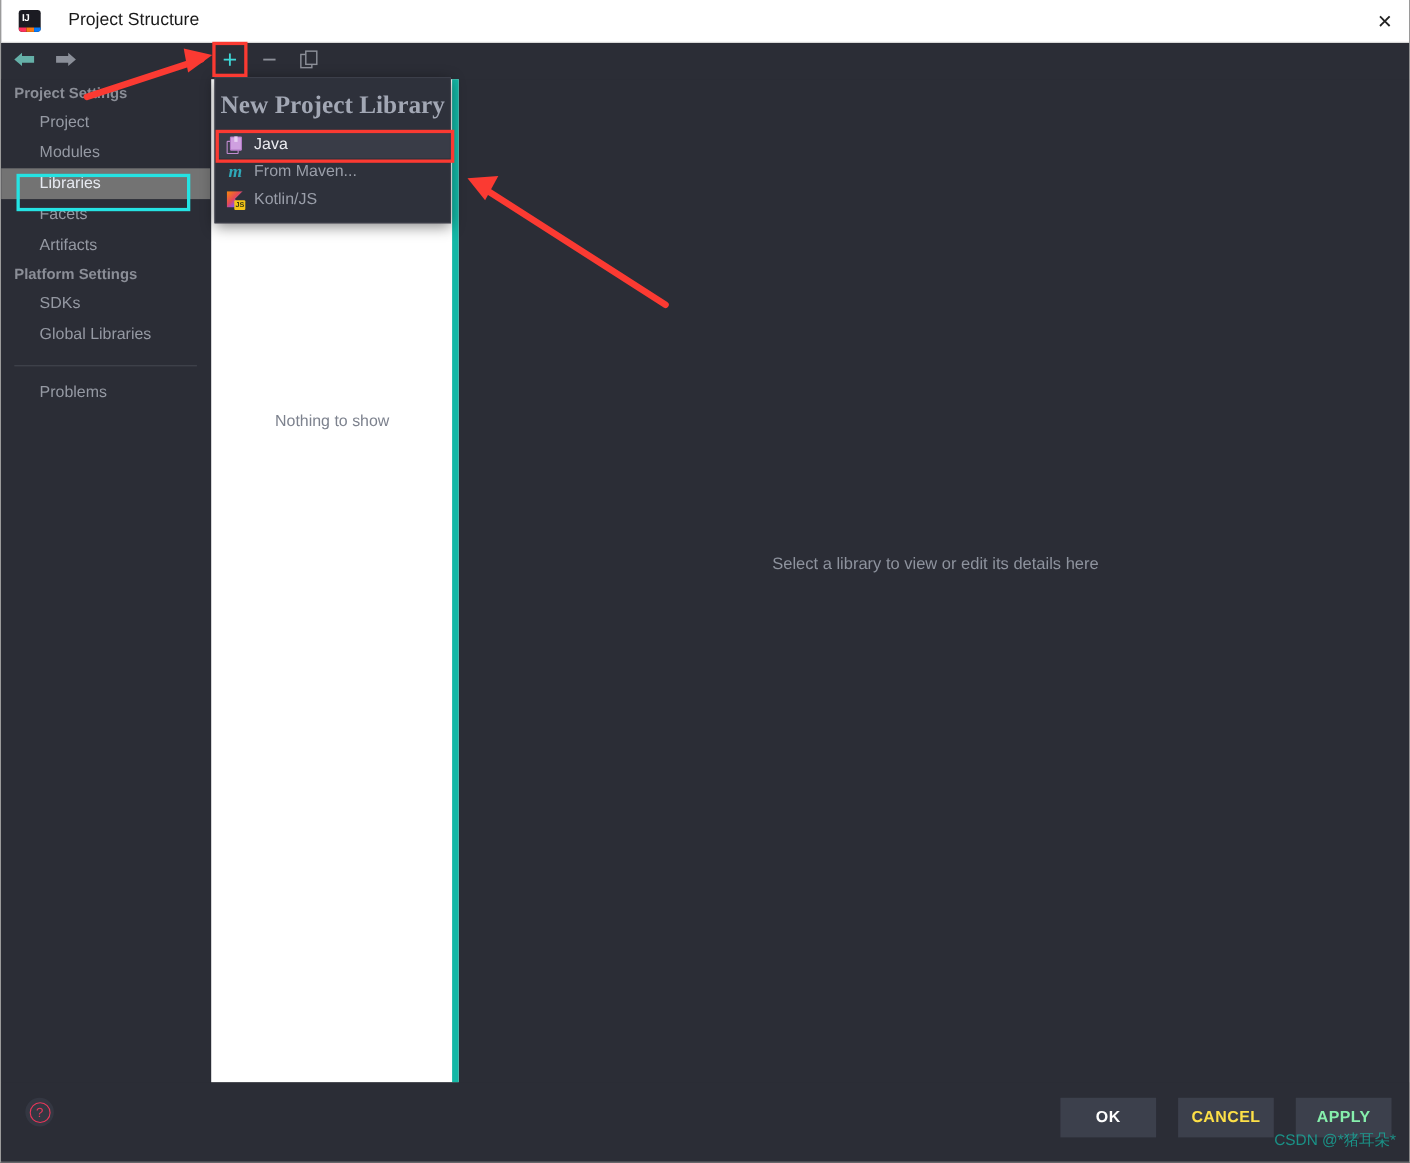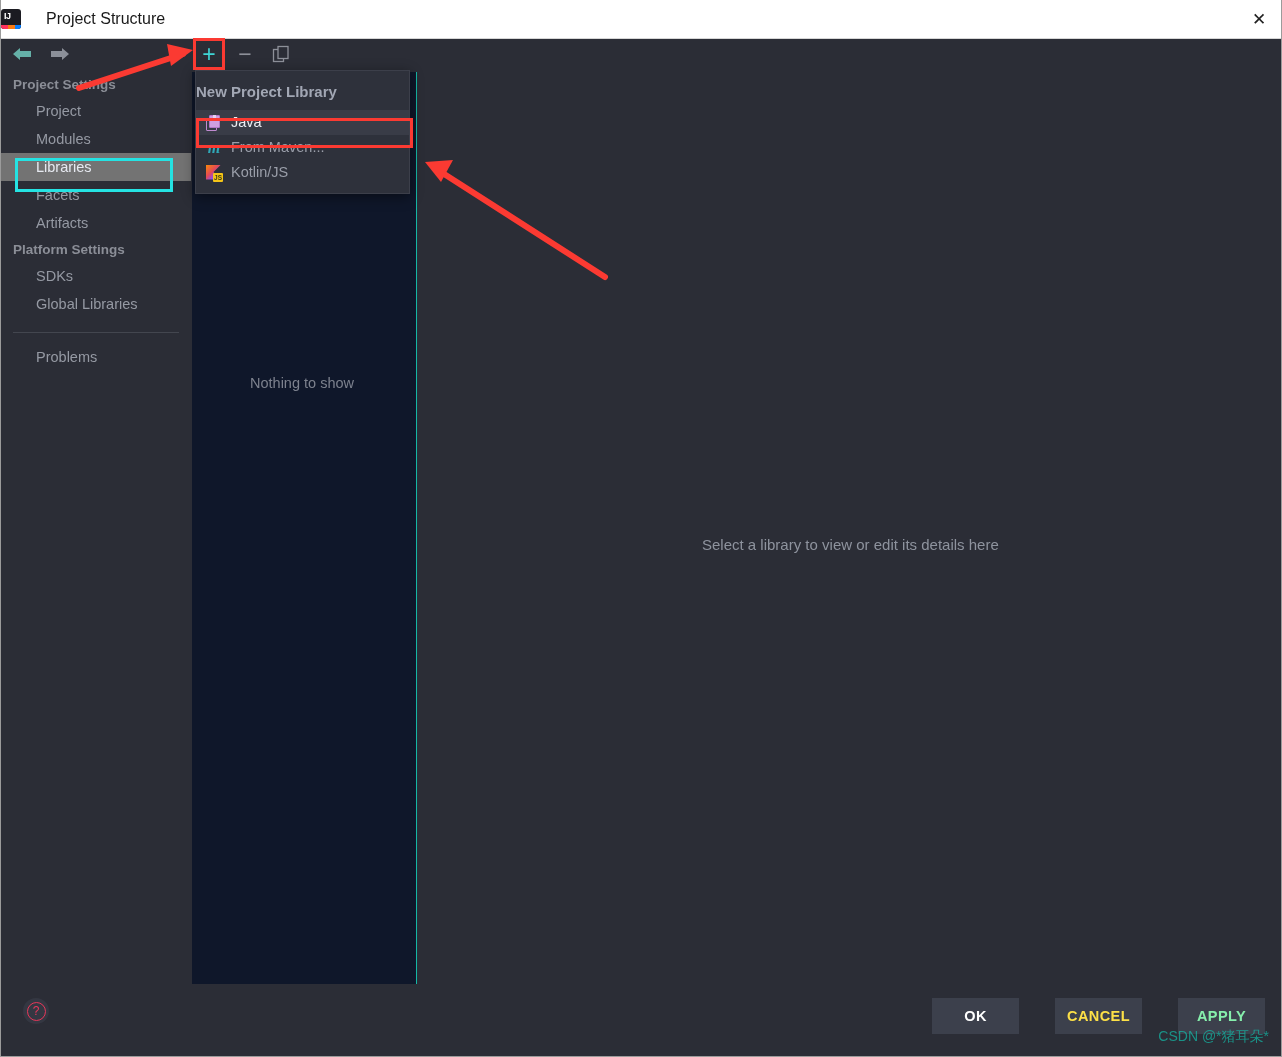--- a/index.html
+++ b/index.html
@@ -28,21 +28,21 @@
     top: 0; left: 0;
     width: 1282px;
     height: 39px;
     background: #ffffff;
     border-bottom: 1px solid #d6d6d6;
     display: flex;
     align-items: center;
   }
   .ij-icon {
     width: 20px; height: 20px;
-    margin-left: 0;
+    margin-left: 16px;
     position: relative;
     border-radius: 3px;
     background: #1b1b22;
     overflow: hidden;
     flex: 0 0 auto;
   }
   .ij-icon .ij-letters {
     position: absolute;
     top: 2px; left: 3px;
     color: #ffffff;
@@ -147,63 +147,64 @@
     background: #43464f;
     margin: 14px 12px 10px 12px;
   }
 
   
   .list-pane {
     position: absolute;
     left: 191px; top: 72px;
     width: 225px;
     height: 912px;
-    background: #0f172a;
-    border-right: 1px solid #14b8a6;
+    background: #ffffff;
+    border-right: 6px solid #14b8a6;
   }
   .nothing-to-show {
     position: absolute;
     left: 58px; top: 303px;
     color: #7d828e;
     font-size: 14.5px;
     font-family: "Liberation Sans", sans-serif;
   }
 
   
   .detail-pane {
     position: absolute;
     left: 417px; top: 72px;
     right: 0; height: 912px;
     background: #2b2d36;
   }
   .detail-hint {
     position: absolute;
-    left: 284px; top: 464px;
+    left: 284px; top: 432px;
     color: #8e939e;
     font-size: 15px;
     font-family: "Liberation Sans", sans-serif;
   }
 
   
   .popup {
     position: absolute;
     left: 194px; top: 70px;
     width: 215px;
     background: #2e313b;
     border: 1px solid #3c3f4a;
     box-shadow: 0 3px 12px rgba(0,0,0,0.45);
     z-index: 40;
     padding-bottom: 8px;
   }
   .popup-title {
     color: #a2a7b4;
-    font-size: 15px;
-    font-weight: bold;
+    font-size: 23px;
+    font-weight: bold;
+    text-align: center;
     padding: 12px 0 10px 0;
-    font-family: Liberation Sans, sans-serif;
+    font-family: Liberation Serif, serif;
   }
   .popup-item {
     display: flex;
     align-items: center;
     height: 25px;
     padding-left: 10px;
     gap: 9px;
     cursor: pointer;
     font-size: 14.5px;
     color: #9a9ea9;
@@ -297,21 +298,21 @@
     color: #e8375a;
     font-size: 12px;
     line-height: 16px;
     text-align: center;
     font-family: "Liberation Sans", sans-serif;
   }
   .dlg-buttons {
     position: absolute;
     right: 18px; top: 14px;
     display: flex;
-    gap: 36px;
+    gap: 20px;
   }
   .dlg-btn {
     min-width: 87px;
     height: 36px;
     background: #3c404c;
     border: none;
     color: #fde047;
     font-size: 14.5px;
     font-weight: bold;
     letter-spacing: 0.4px;

